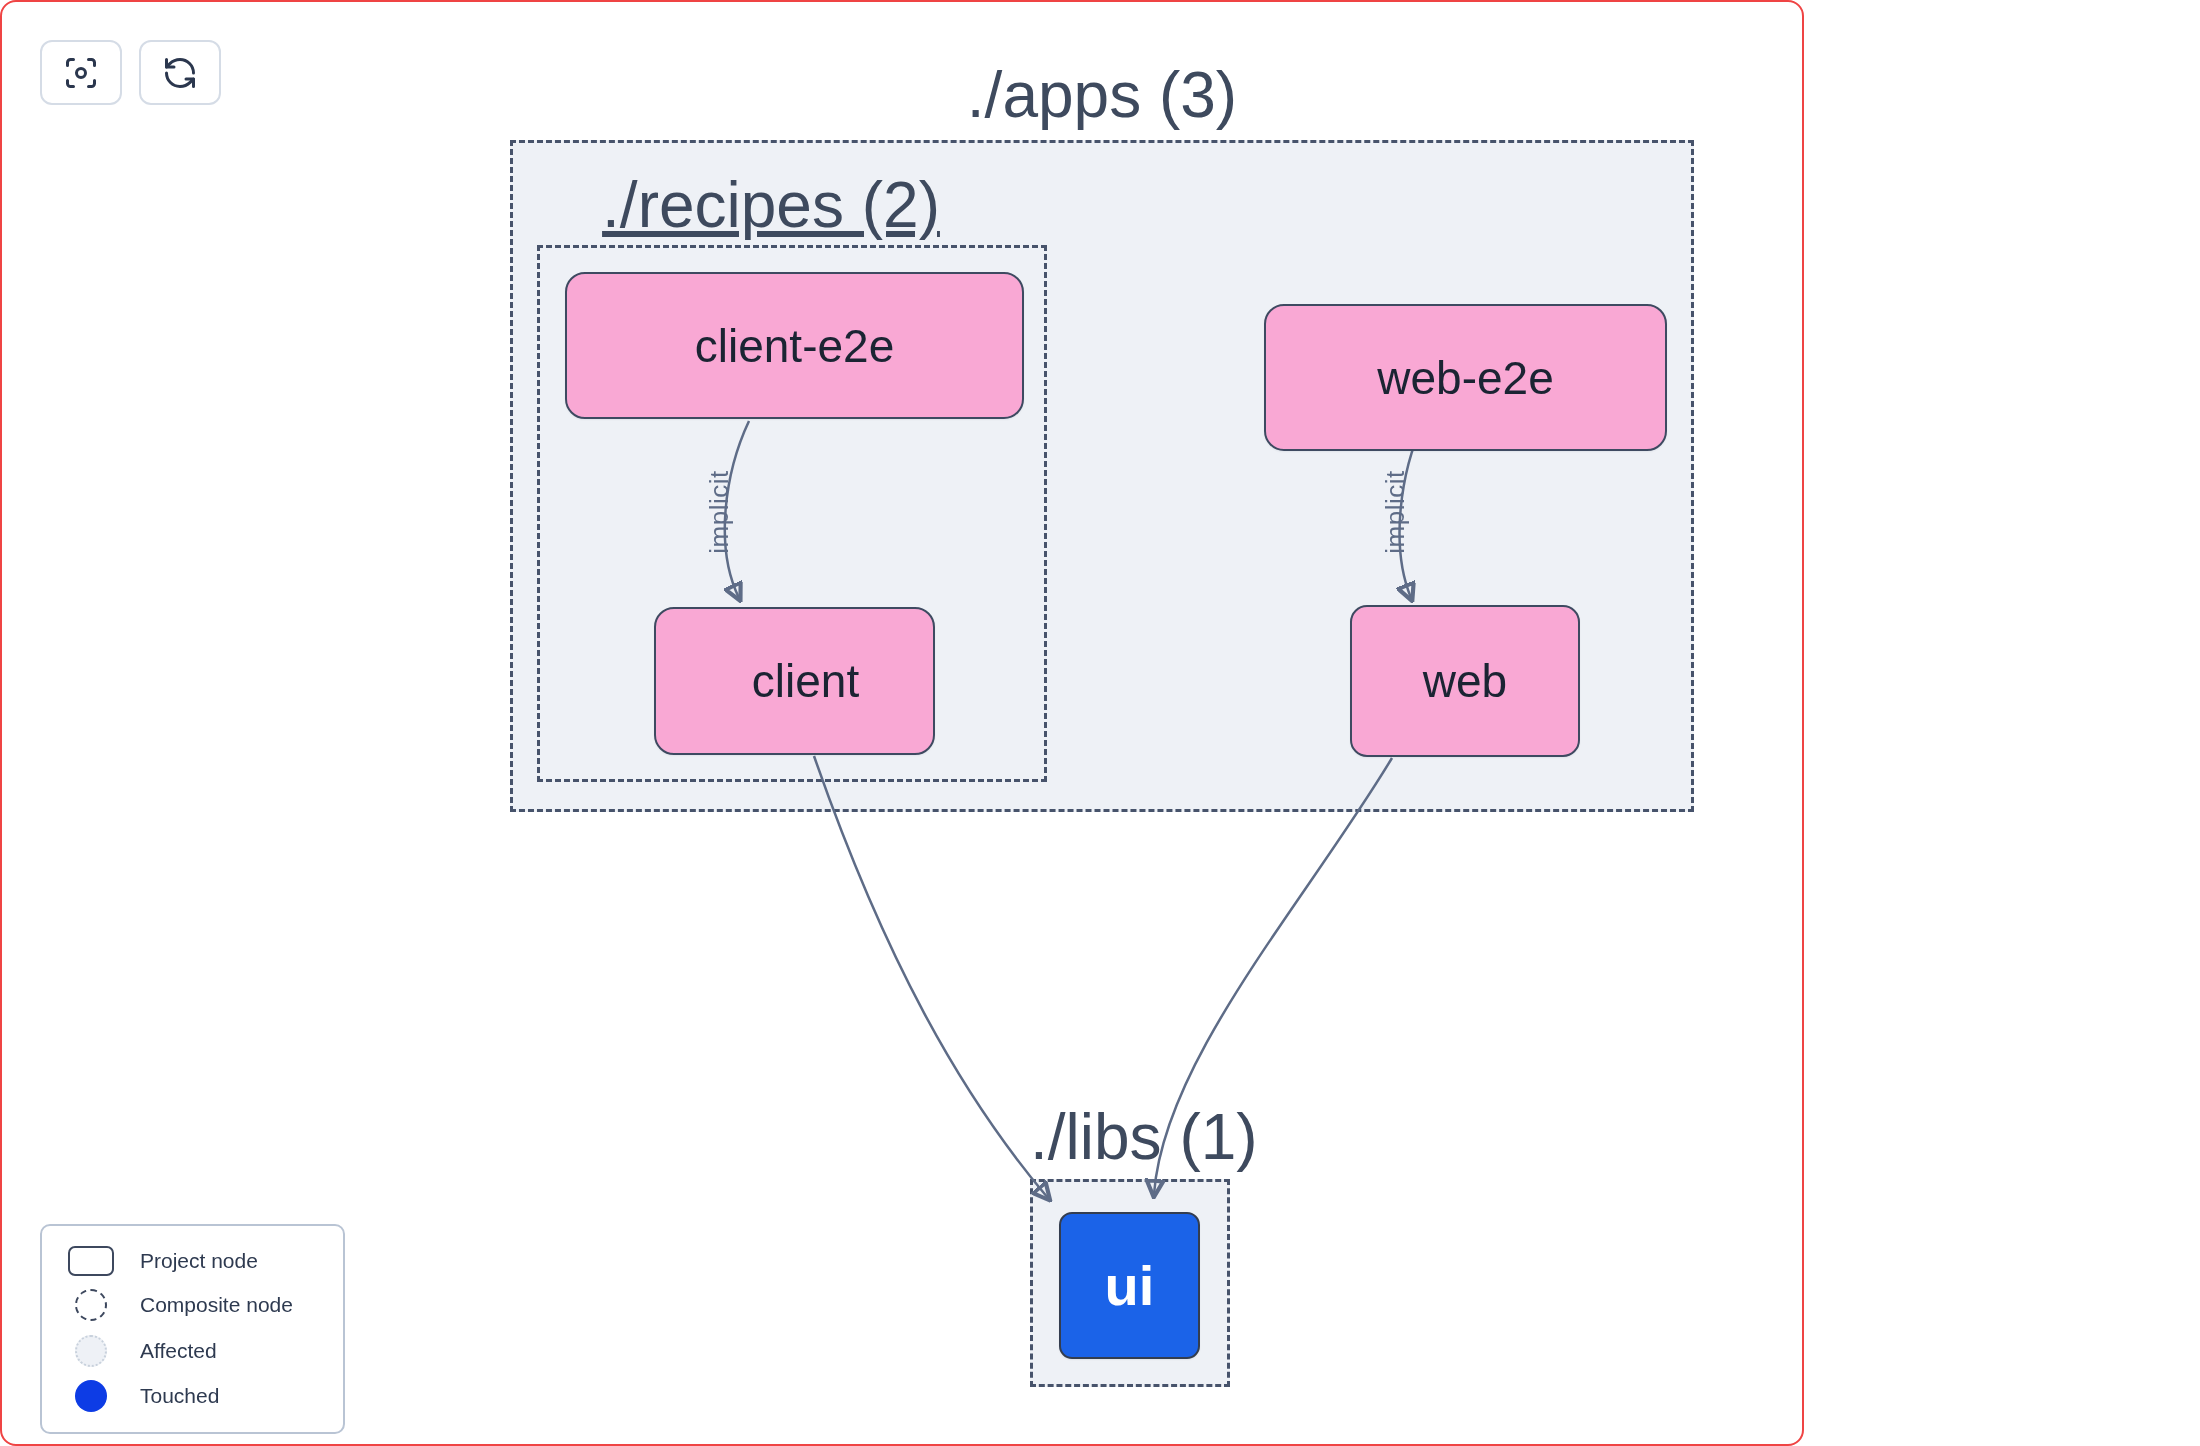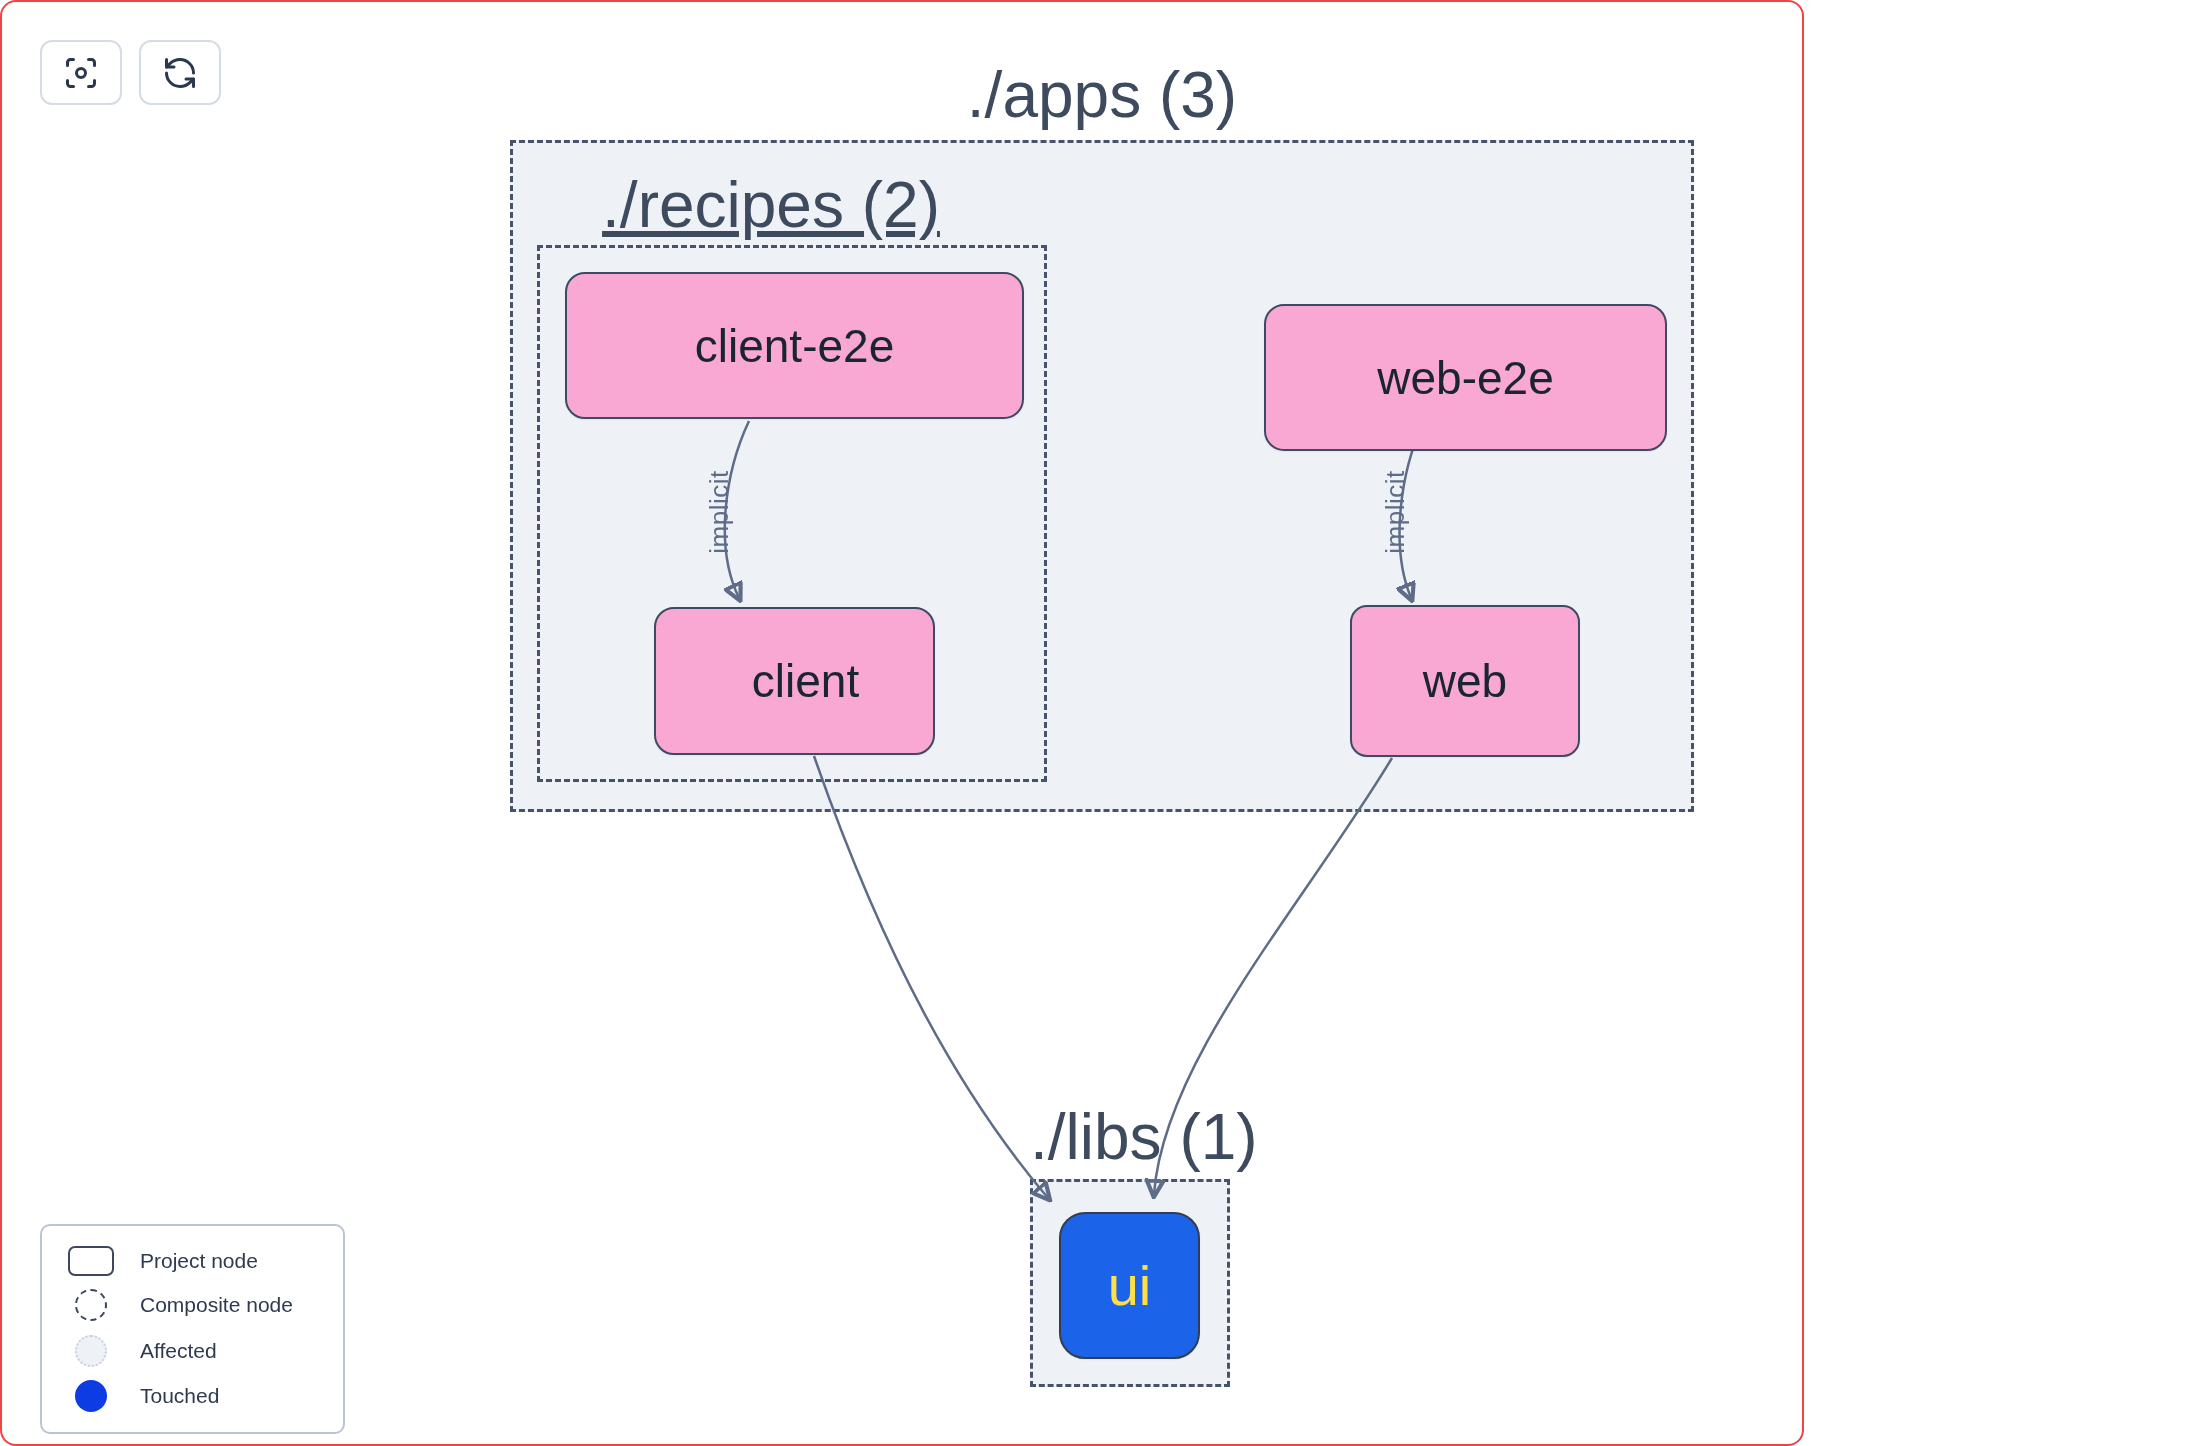--- a/index.html
+++ b/index.html
@@ -40,21 +40,21 @@
   
   .node{position:absolute;box-sizing:border-box;background:#f9a8d4;
         border:2.5px solid #3e4a61;border-radius:20px;display:flex;
         align-items:center;justify-content:center;font-size:46px;color:#1b2433;
         cursor:pointer;box-shadow:0 1px 2px rgba(20,30,50,.06);}
   #node-client-e2e{left:563px;top:270px;width:459px;height:147px;}
   #node-web-e2e{left:1262px;top:270px;width:403px;height:147px;margin-top:32px;}
   #node-client{left:652px;top:605px;width:281px;height:148px;padding-left:22px;}
   #node-web{left:1348px;top:603px;width:230px;height:152px;border-radius:17px;}
   #node-ui{left:1057px;top:1210px;width:141px;height:147px;background:#1b63e8;
-           color:#fde047;border-color:#333d4f;border-radius:26px;font-size:56px;}
+           color:#ffffff;border-color:#333d4f;border-radius:13px;font-size:56px;font-weight:bold;}
 
   
   .legend{position:absolute;left:38px;top:1198px;width:305px;height:210px;
           box-sizing:border-box;background:#fff;border:2px solid #b9c4d4;
           border-radius:10px;display:flex;flex-direction:column;
           justify-content:space-evenly;padding:6px 0;margin-top:24px;}
   .legend-row{display:flex;align-items:center;}
   .legend-icon-cell{width:62px;margin-left:18px;display:flex;justify-content:center;}
   .legend-label{margin-left:18px;font-size:21px;color:#2e3a50;white-space:nowrap;}
   .swatch-project{width:46px;height:30px;box-sizing:border-box;

